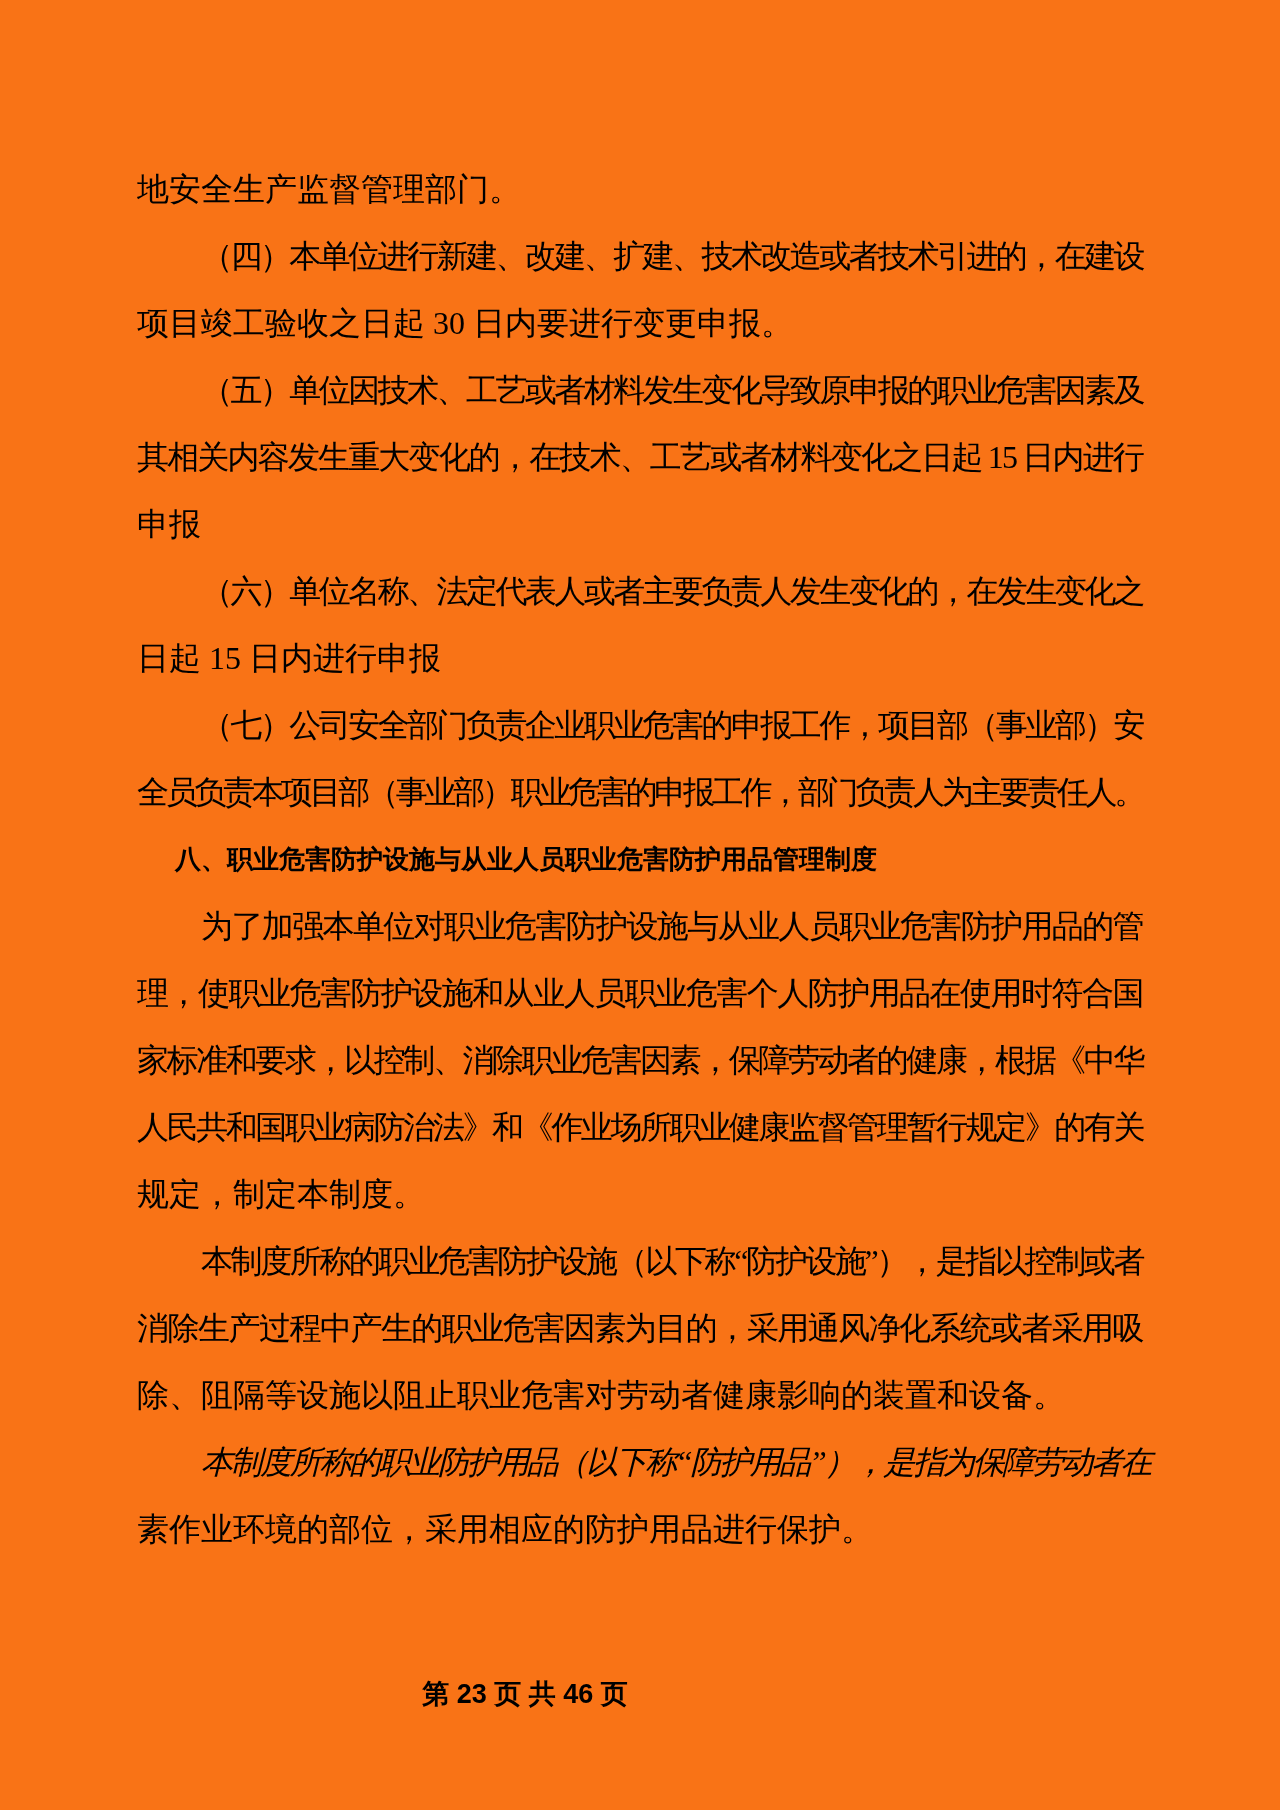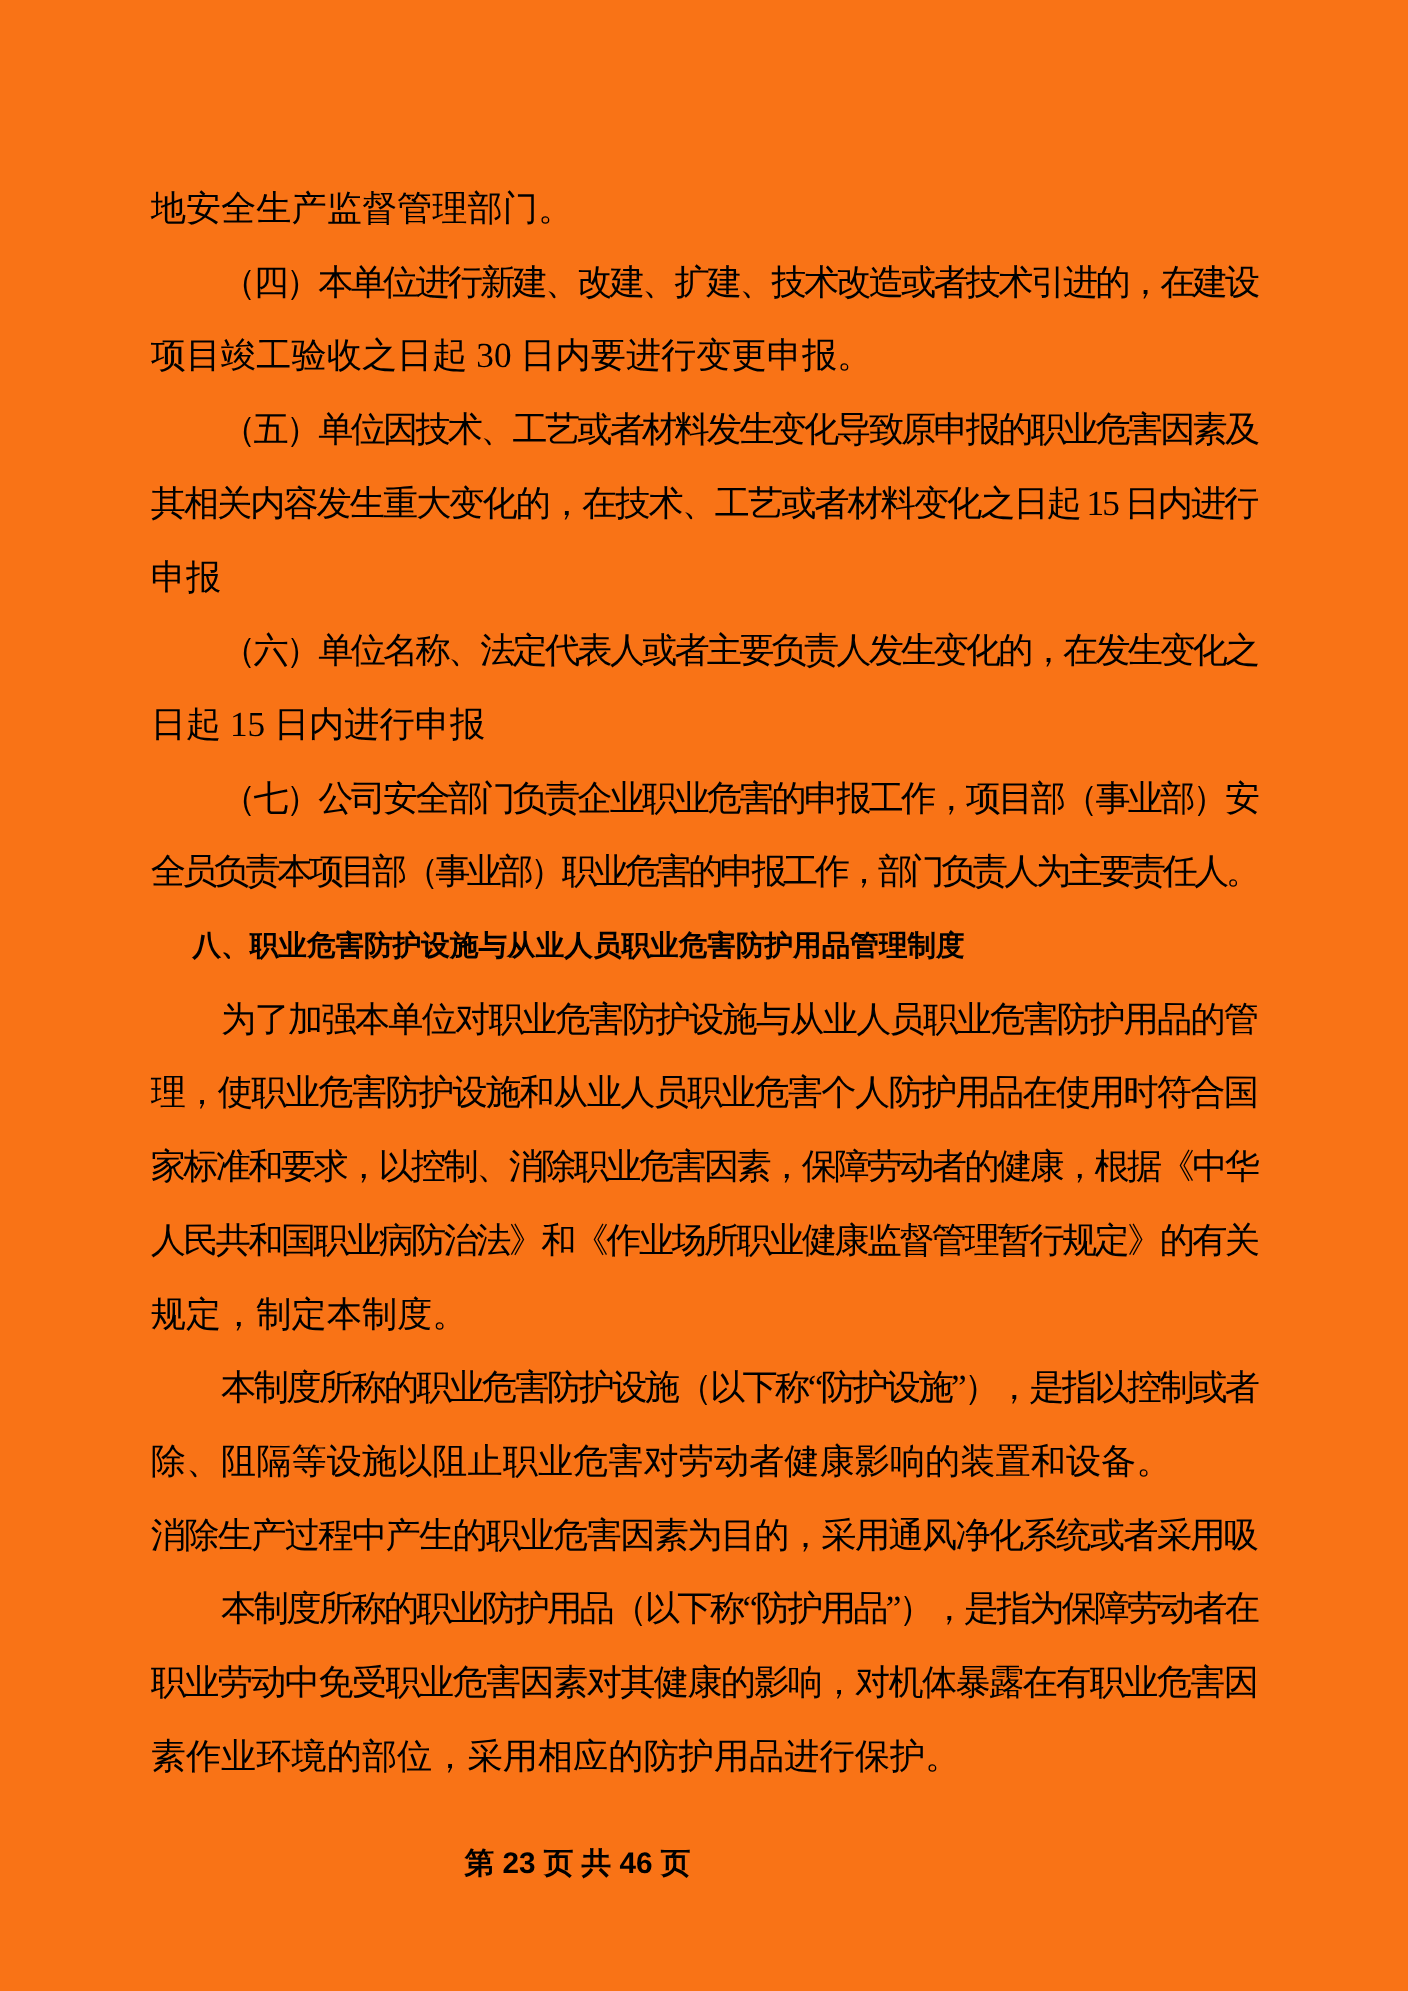--- a/index.html
+++ b/index.html
@@ -67,22 +67,21 @@
       <div class="line body"><span>日起 15 日内进行申报</span></div>
       <div class="line body indent"><span style="letter-spacing: -2.5625px;">（七）公司安全部门负责企业职业危害的申报工作，项目部（事业部）安</span></div>
       <div class="line body"><span style="letter-spacing: -3.25714px;">全员负责本项目部（事业部）职业危害的申报工作，部门负责人为主要责任人。</span></div>
       <div class="line heading"><span>八、职业危害防护设施与从业人员职业危害防护用品管理制度</span></div>
       <div class="line body indent"><span style="letter-spacing: -1.6129px;">为了加强本单位对职业危害防护设施与从业人员职业危害防护用品的管</span></div>
       <div class="line body"><span style="letter-spacing: -1.51515px;">理，使职业危害防护设施和从业人员职业危害个人防护用品在使用时符合国</span></div>
       <div class="line body"><span style="letter-spacing: -2.41176px;">家标准和要求，以控制、消除职业危害因素，保障劳动者的健康，根据《中华</span></div>
       <div class="line body"><span style="letter-spacing: -2.41176px;">人民共和国职业病防治法》和《作业场所职业健康监督管理暂行规定》的有关</span></div>
       <div class="line body"><span>规定，制定本制度。</span></div>
       <div class="line body indent"><span style="letter-spacing: -2.37595px;">本制度所称的职业危害防护设施（以下称“防护设施”），是指以控制或者</span></div>
+      <div class="line body"><span style="letter-spacing: -1.51515px;">消除生产过程中产生的职业危害因素为目的，采用通风净化系统或者采用吸</span></div>
       <div class="line body"><span>除、阻隔等设施以阻止职业危害对劳动者健康影响的装置和设备。</span></div>
-      <div class="line body"><span style="letter-spacing: -1.51515px;">消除生产过程中产生的职业危害因素为目的，采用通风净化系统或者采用吸</span></div>
-      <div class="line body indent"><span style="letter-spacing: -2.37595px;">本制度所称的职业防护用品（以下称“防护用品”），是指为保障劳动者在</span></div>
-      <div class="line body"><span style="letter-spacing: -1.51515px;">职业劳动中免受职业危害因素对其健康的影响，对机体暴露在有职业危害因</span></div>
+      <div class="line body indent"><span style="letter-spacing: -2.37595px; font-style: italic;">本制度所称的职业防护用品（以下称“防护用品”），是指为保障劳动者在</span></div>
       <div class="line body"><span>素作业环境的部位，采用相应的防护用品进行保护。</span></div>
     </div>
   <div class="footer">
     <span>第 23 页 共 46 页</span>
   </div>
 </div>
 
 </body></html>

